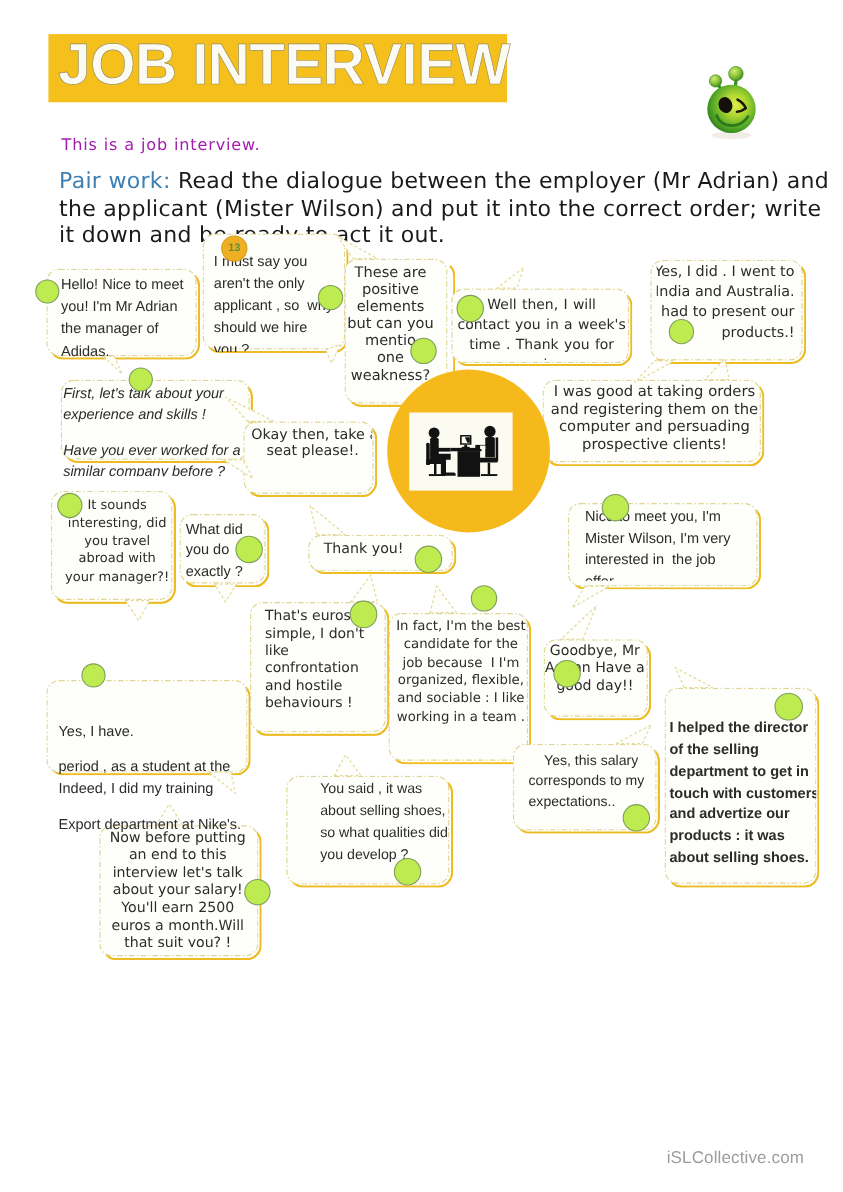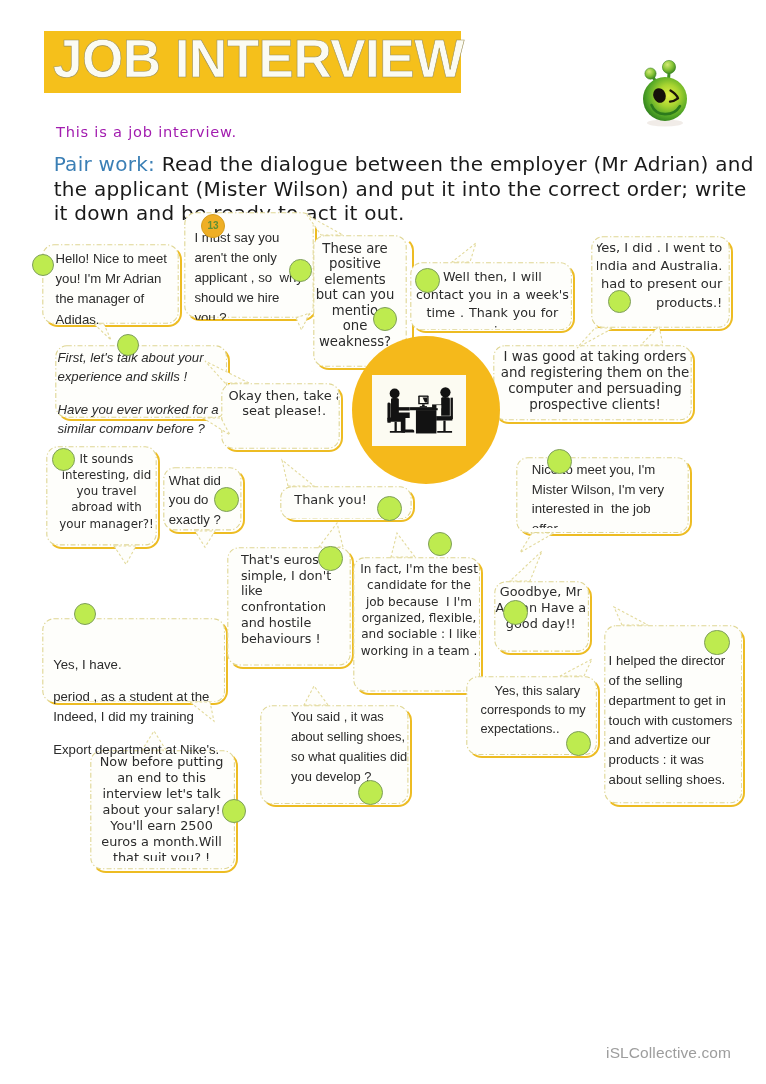--- a/index.html
+++ b/index.html
@@ -265,21 +265,21 @@
           <rect x="0.8" y="0.8" width="129.6" height="77.7" rx="11" ry="11"></rect>
         </svg>
         <div class="clip" style="left:0px;top:0px;width:131.2px;height:79.3px;right:auto;bottom:auto;">
           <div class="txt fO" style="font-size:12.8px;line-height:19.1px;text-align:left;padding:5.5px 0px 0 14.7px;"><div style="text-indent:14.1px">Yes, this salary</div><div>corresponds to my</div><div>expectations..</div></div>
         </div>
         <svg class="tailsvg" width="44" height="29" viewBox="88 -23 44 29" style="left:88px;top:-23px;">
           <polygon class="tf" points="94,0 118,0 126,-17"></polygon>
         </svg>
         <div class="dot" style="left:99.8px;top:54.8px;width:23.5px;height:23.5px;"></div>
       </div>
-      <div class="bub" style="left: 603.8px; top: 625.3px; width: 138.5px; height: 178.6px;">
+      <div class="bub" style="left: 603.8px; top: 625.3px; width: 138.5px; height: 178.6px; font-weight: bold;">
         <div class="shadow"></div>
         <svg class="body" width="138.5" height="178.6">
           <rect x="0.8" y="0.8" width="136.9" height="177" rx="11" ry="11"></rect>
         </svg>
         <div class="clip" style="left:0px;top:0px;width:138.5px;height:178.6px;right:auto;bottom:auto;">
           <div class="txt fO" style="font-size:13.2px;line-height:19.9px;text-align:left;padding:25.5px 0px 0 4.8px;"><div>I helped the director</div><div>of the selling</div><div>department to get in</div><div>touch with customers</div><div>and advertize our</div><div>products : it was</div><div>about selling shoes.</div></div>
         </div>
         <svg class="tailsvg" width="46" height="30" viewBox="4 -24 46 30" style="left:4px;top:-24px;">
           <polygon class="tf" points="18,0 44,0 10,-18"></polygon>
         </svg>

